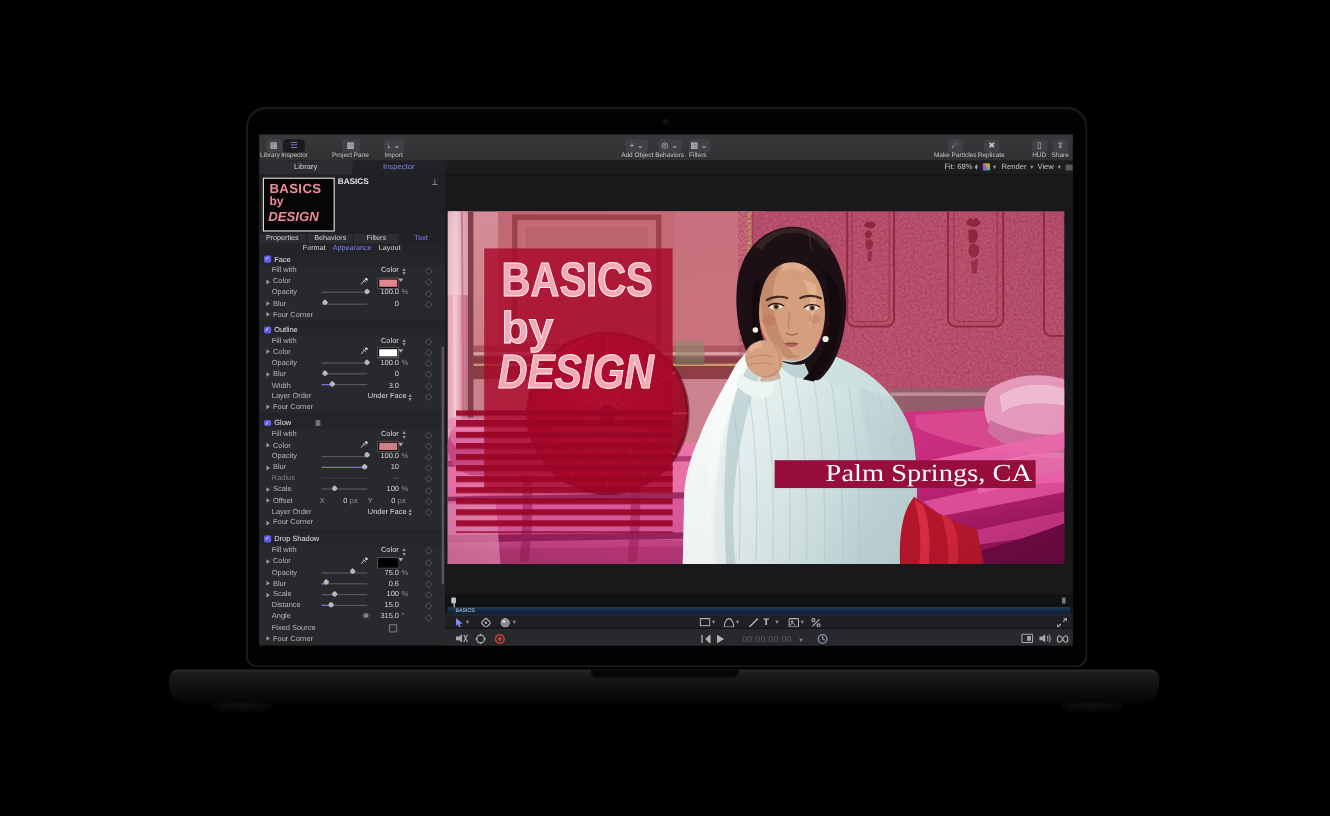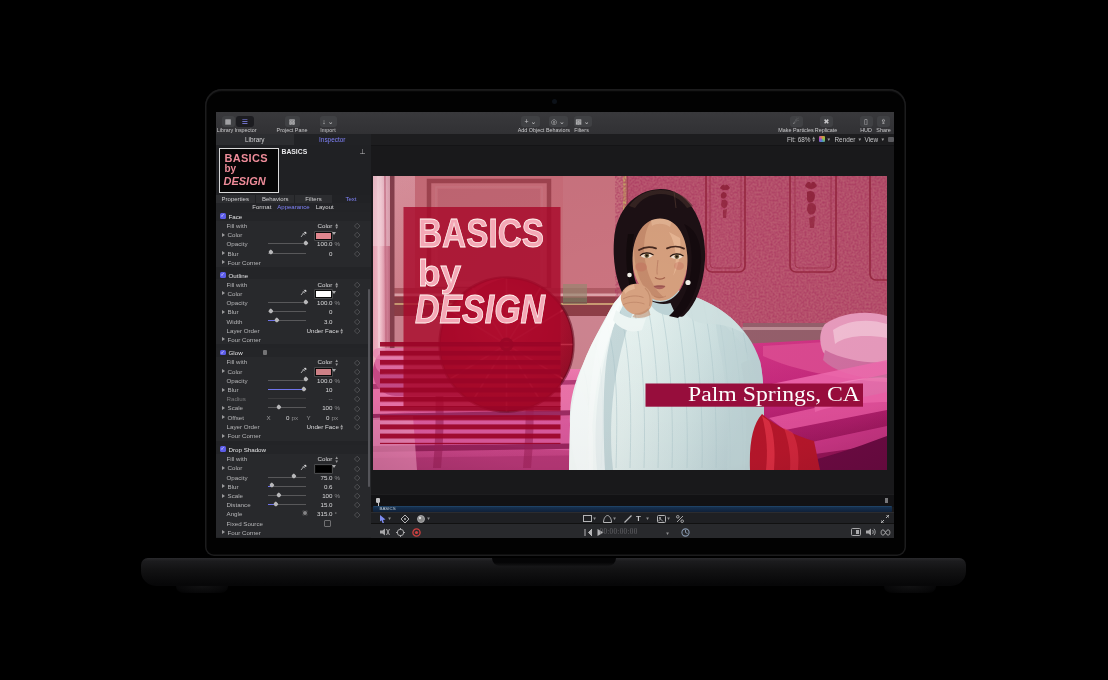--- a/index.html
+++ b/index.html
@@ -43,21 +43,21 @@
 #cv{left:155px;top:21.5px;width:523px;height:404px;background:#19191b}
 #stat{position:absolute;left:0;top:0;width:523px;height:11px;background:#1d1d1f;border-bottom:1px solid #141416;color:#c4c4c6;font-size:6.4px;line-height:11px}
 #photo{position:absolute;left:2px;top:42.5px;width:514px;height:294px}
 
 #ruler{position:absolute;left:0;top:360.5px;width:523px;height:12px;background:#121214;border-top:1px solid #1d1d1f}
 #bbar{position:absolute;left:2px;top:372.5px;width:519px;height:5.5px;background:linear-gradient(180deg,#224a71 0,#16304e 1.5px,#0f2039 100%);border-radius:1px;color:#c7d2da;font-size:4.4px;line-height:5.5px}
 #tools{position:absolute;left:0;top:378px;width:523px;height:11.5px;background:#1f2023;border-top:1px solid #2c2c2f;color:#b4b4b6}
 #trans{position:absolute;left:0;top:389.5px;width:523px;height:15px;background:#28292c;border-top:1px solid #111;color:#a2a2a4}
 .ic{position:absolute;font-size:7px;line-height:9px;transform:translateX(-50%);white-space:nowrap}
 .icv{position:absolute;font-size:4.6px;color:#8e8e90;transform:translateX(-50%)}
-#tc{position:absolute;left:229px;top:4px;font-size:7.2px;color:#636367;font-family:Liberation Serif, serif;letter-spacing:.3px}
+#tc{position:absolute;left:248px;top:4px;font-size:7.2px;color:#636367;font-family:Liberation Sans, sans-serif;letter-spacing:.3px}
 </style></head>
 <body>
 <div class="ab" id="lid"></div>
 <div class="ab" id="base"></div>
 <div class="ab" style="left:176px;top:586px;width:52px;height:7px;border-radius:0 0 8px 8px;background:radial-gradient(ellipse at 50% 0,#121213 0,#070708 70%,#000 100%)"></div>
 <div class="ab" style="left:884px;top:586px;width:52px;height:7px;border-radius:0 0 8px 8px;background:radial-gradient(ellipse at 50% 0,#121213 0,#070708 70%,#000 100%)"></div>
 <div class="ab" id="notch"></div>
 <div class="ab" id="cam"></div>
 <div class="ab" id="win">
 

